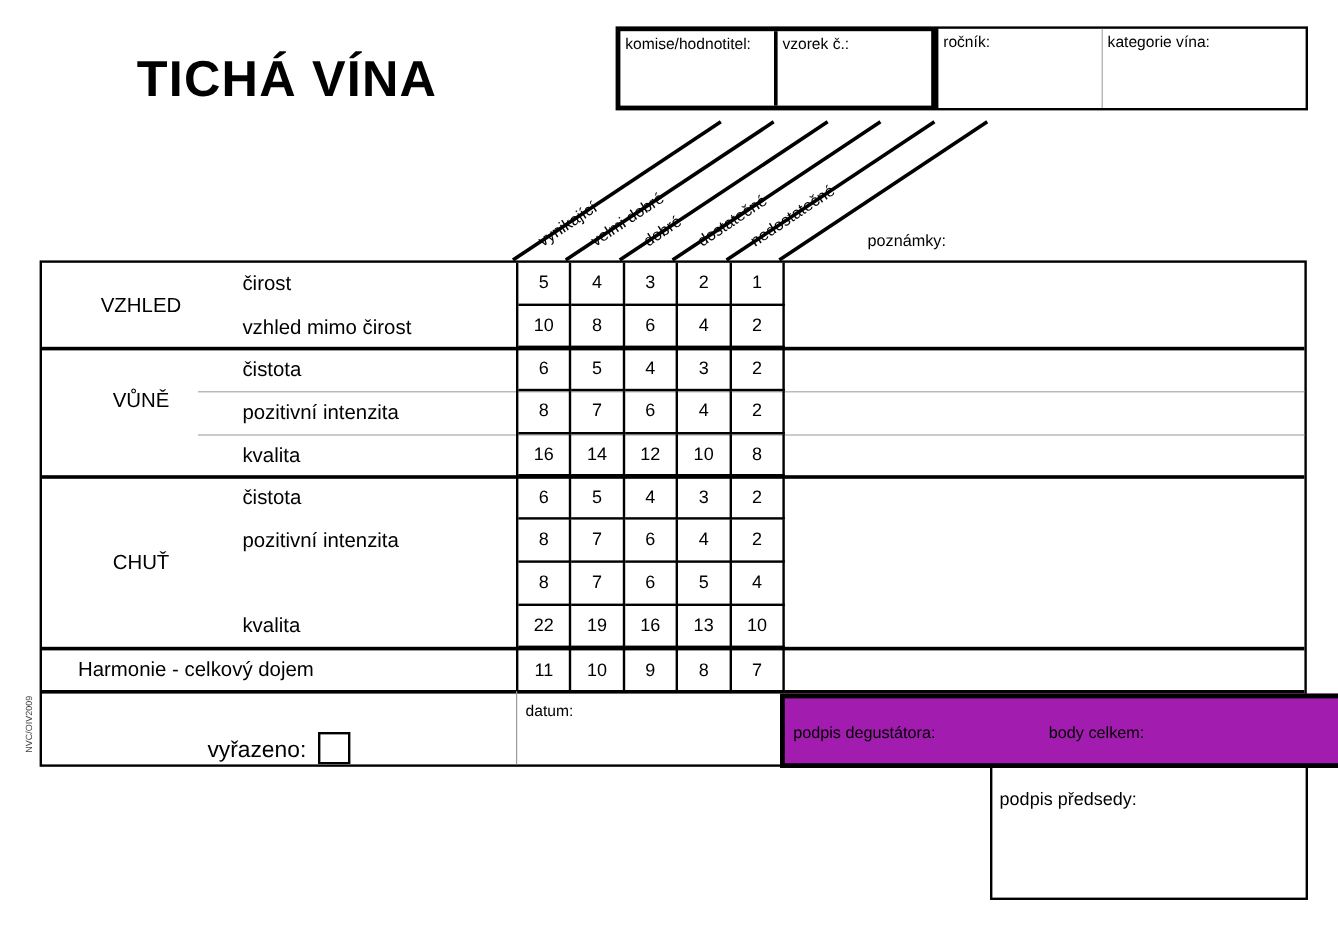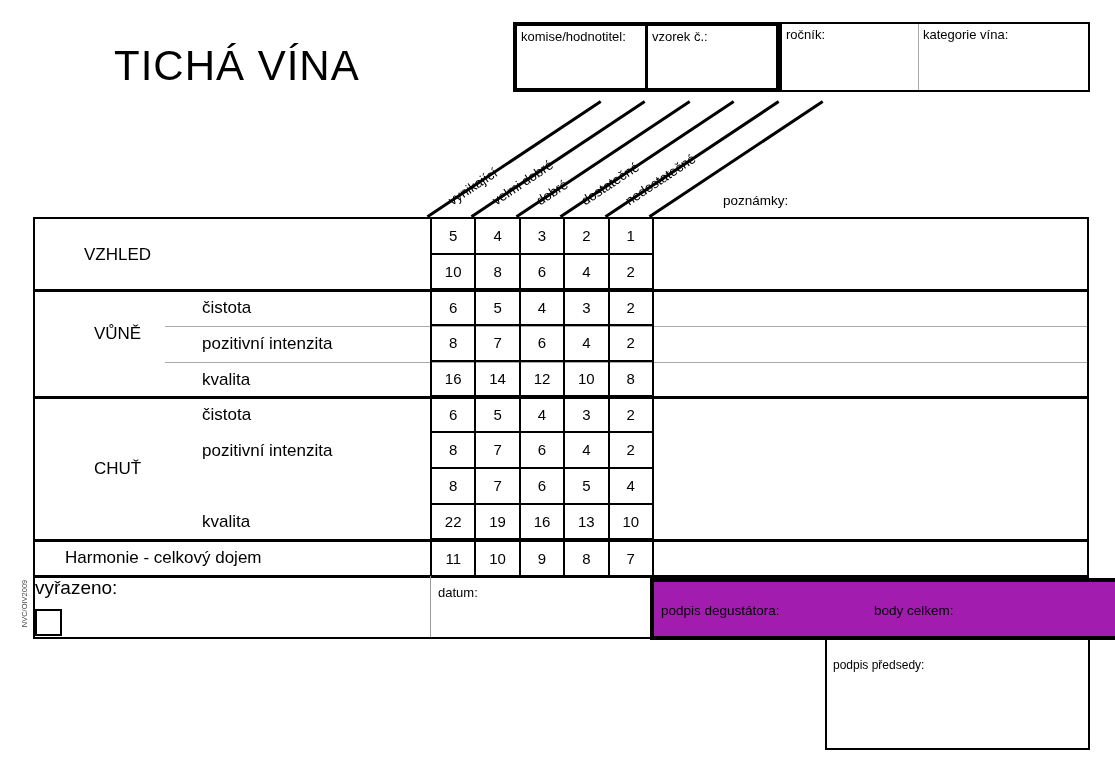--- a/index.html
+++ b/index.html
@@ -1,20 +1,20 @@
 <!DOCTYPE html>
 <html><head>
 <meta charset="utf-8">
 <style>
   html,body{margin:0;padding:0;background:#fff;}
   #page{position:relative;width:1115px;height:775px;background:#fff;overflow:hidden;
         font-family:"Liberation Sans","DejaVu Sans",sans-serif;color:#000;}
   .abs{position:absolute;}
   
-  #title{left:114px;top:42px;font-size:42px;font-weight:normal;letter-spacing:1px;}
+  #title{left:114px;top:42px;font-size:42px;font-weight:bold;letter-spacing:1px;}
   
   #hdr-thick{left:513px;top:22px;width:267px;height:70px;border:4px solid #000;box-sizing:border-box;display:flex;}
   #hdr-thick .hcell{flex:1;padding:3px 4px;font-size:13px;}
   #hdr-thick .hcell:first-child{border-right:3px solid #000;}
   #hdr-thin{left:780px;top:22px;width:310px;height:70px;border:2px solid #000;box-sizing:border-box;display:flex;}
   #hdr-thin .hcell{padding:3px 4px;font-size:13px;}
   #hdr-thin .hcell:first-child{width:128px;border-right:1px solid #aaa;}
   
   .diag-line{height:2.5px;background:#000;width:208px;transform-origin:0 100%;transform:rotate(-33.6deg);}
   .diag-label{height:18px;line-height:18px;font-size:13.5px;transform-origin:0 100%;transform:rotate(-33.6deg);white-space:nowrap;}
@@ -26,29 +26,29 @@
   .cat{display:flex;align-items:center;justify-content:center;font-size:17px;left:0;width:165px;}
   .crit{left:167px;width:225px;display:flex;align-items:center;font-size:17px;height:35.7px;white-space:nowrap;}
   .note{left:619px;width:433px;}
   #grid{left:395px;top:0;width:224px;height:357px;border-left:2px solid #000;display:flex;flex-direction:column;box-sizing:content-box;}
   .nrow{display:flex;height:35.7px;box-sizing:border-box;}
   .ncell{width:44.4px;box-sizing:border-box;border-right:2px solid #000;border-bottom:2px solid #000;
          display:flex;align-items:center;justify-content:center;font-size:15px;}
   .nrow:last-child .ncell{border-bottom:none;}
   
   #harm-label{left:0;top:321.3px;width:395px;height:35.7px;display:flex;align-items:center;padding-left:30px;font-size:17px;box-sizing:border-box;}
-  #bottom-left{left:0;top:357px;width:395px;height:61px;display:flex;align-items:flex-start;justify-content:center;gap:10px;font-size:19px;flex-direction:column;}
+  #bottom-left{left:0;top:357px;width:395px;height:61px;display:flex;align-items:flex-end;justify-content:center;gap:10px;font-size:19px;}
   #discard-box{width:23px;height:23px;border:2.5px solid #000;background:#fff;}
   #bottom-div{left:395px;top:357px;width:1px;height:61px;background:#999;}
   #datum-cell{left:396px;top:357px;width:221px;height:61px;font-size:13px;padding:9px 0 12px 7px;box-sizing:border-box;}
   
   #sig-box{left:650px;top:578px;width:516px;height:62px;border:4px solid #000;background:#a21caf;box-sizing:border-box;}
   #sig-box .slabel{font-size:13.5px;top:21px;}
   #predseda-box{left:825px;top:640px;width:265px;height:110px;border:2px solid #000;border-top:none;box-sizing:border-box;}
-  #predseda-box .slabel{font-size:12px;left:6px;top:18px;position:absolute;}
+  #predseda-box .slabel{font-size:15px;left:6px;top:18px;position:absolute;}
   
   #side-code{left:-6px;top:599px;width:60px;font-size:7.5px;color:#444;transform:rotate(-90deg);text-align:center;}
 </style>
 </head>
 <body>
 
 <div id="page">
 
   <div class="abs" id="title">TICHÁ VÍNA</div>
 
@@ -88,20 +88,22 @@
 
   <div class="abs" id="tbl">
 
     <div class="abs thinline" style="left:130px;top:107.1px;width:922px"></div>
     <div class="abs thinline" style="left:130px;top:142.8px;width:922px"></div>
 
     <div class="abs cat" style="top:0;height:71.4px">VZHLED</div>
     <div class="abs cat" style="top:71.4px;height:88px">VŮNĚ</div>
     <div class="abs cat" style="top:178.5px;height:142.8px">CHUŤ</div>
 
+    <div class="abs crit" style="top:0">čirost</div>
+    <div class="abs crit" style="top:35.7px">vzhled mimo čirost</div>
     <div class="abs crit" style="top:71.4px">čistota</div>
     <div class="abs crit" style="top:107.1px">pozitivní intenzita</div>
     <div class="abs crit" style="top:142.8px">kvalita</div>
     <div class="abs crit" style="top:178.5px">čistota</div>
     <div class="abs crit" style="top:214.2px">pozitivní intenzita</div>
     <div class="abs crit" style="top:285.6px">kvalita</div>
 
     <div class="abs" id="harm-label">Harmonie - celkový dojem</div>
 
     <div class="abs note" style="top:0;height:71.4px"></div>

